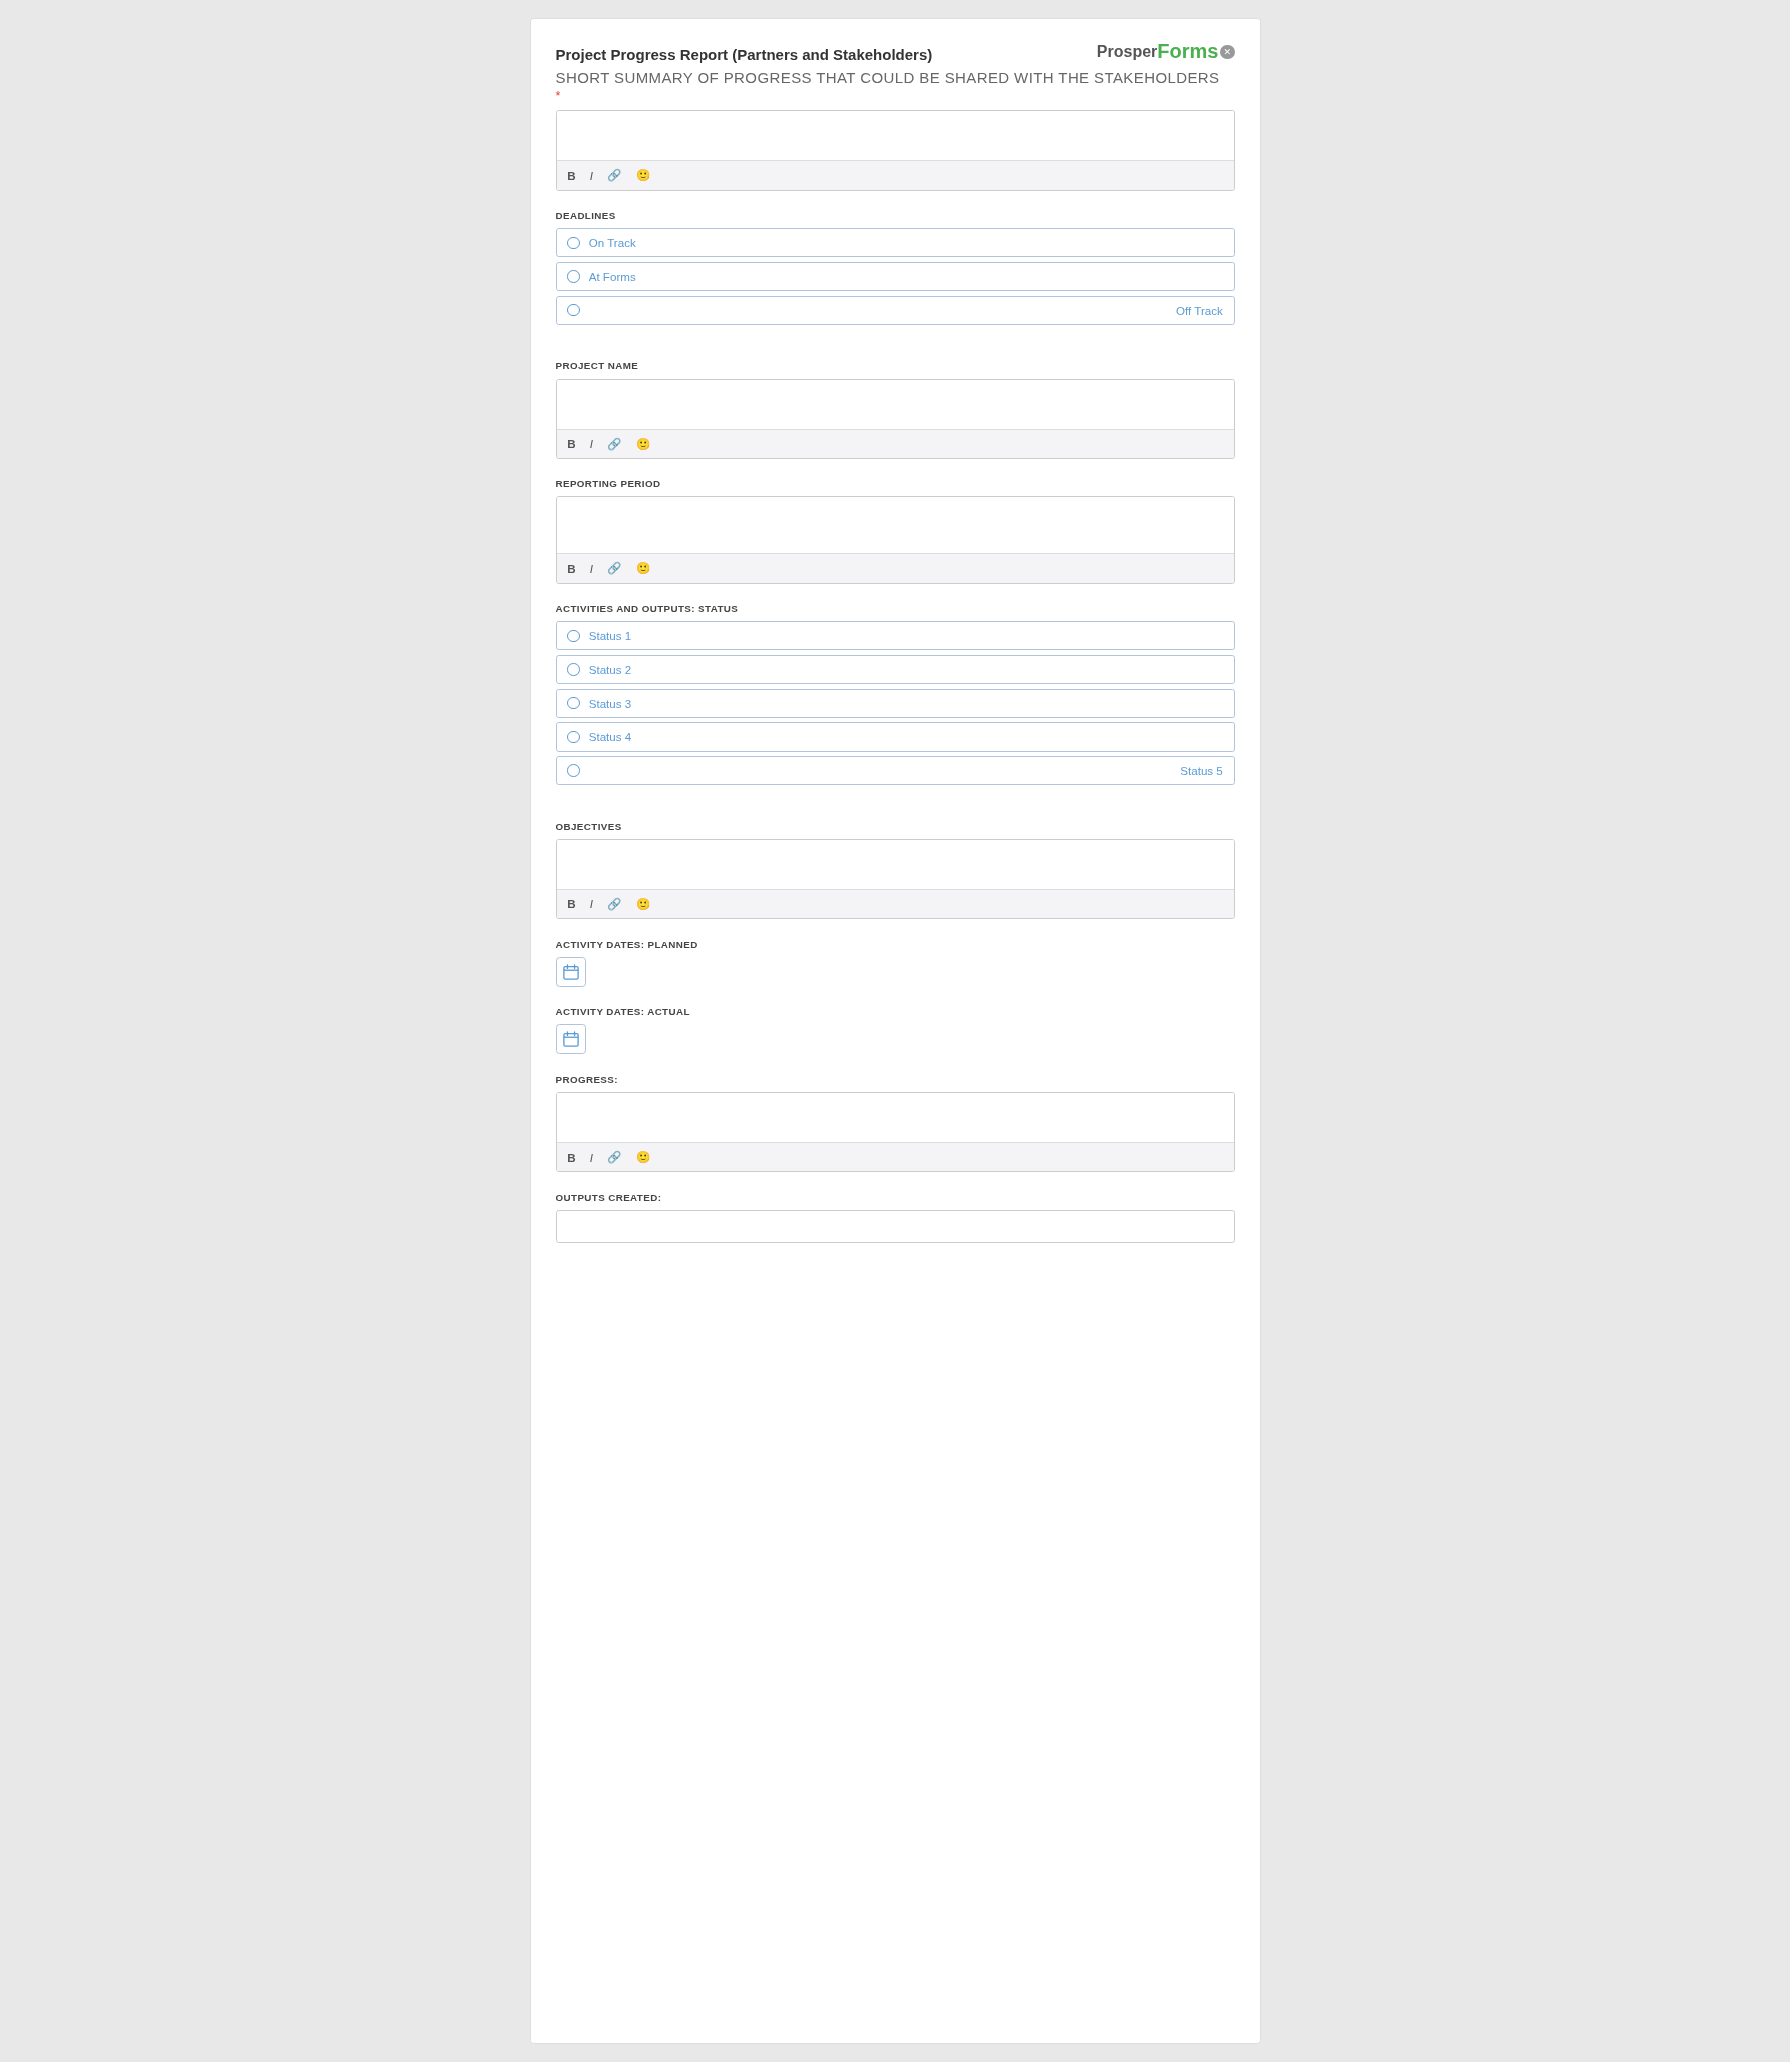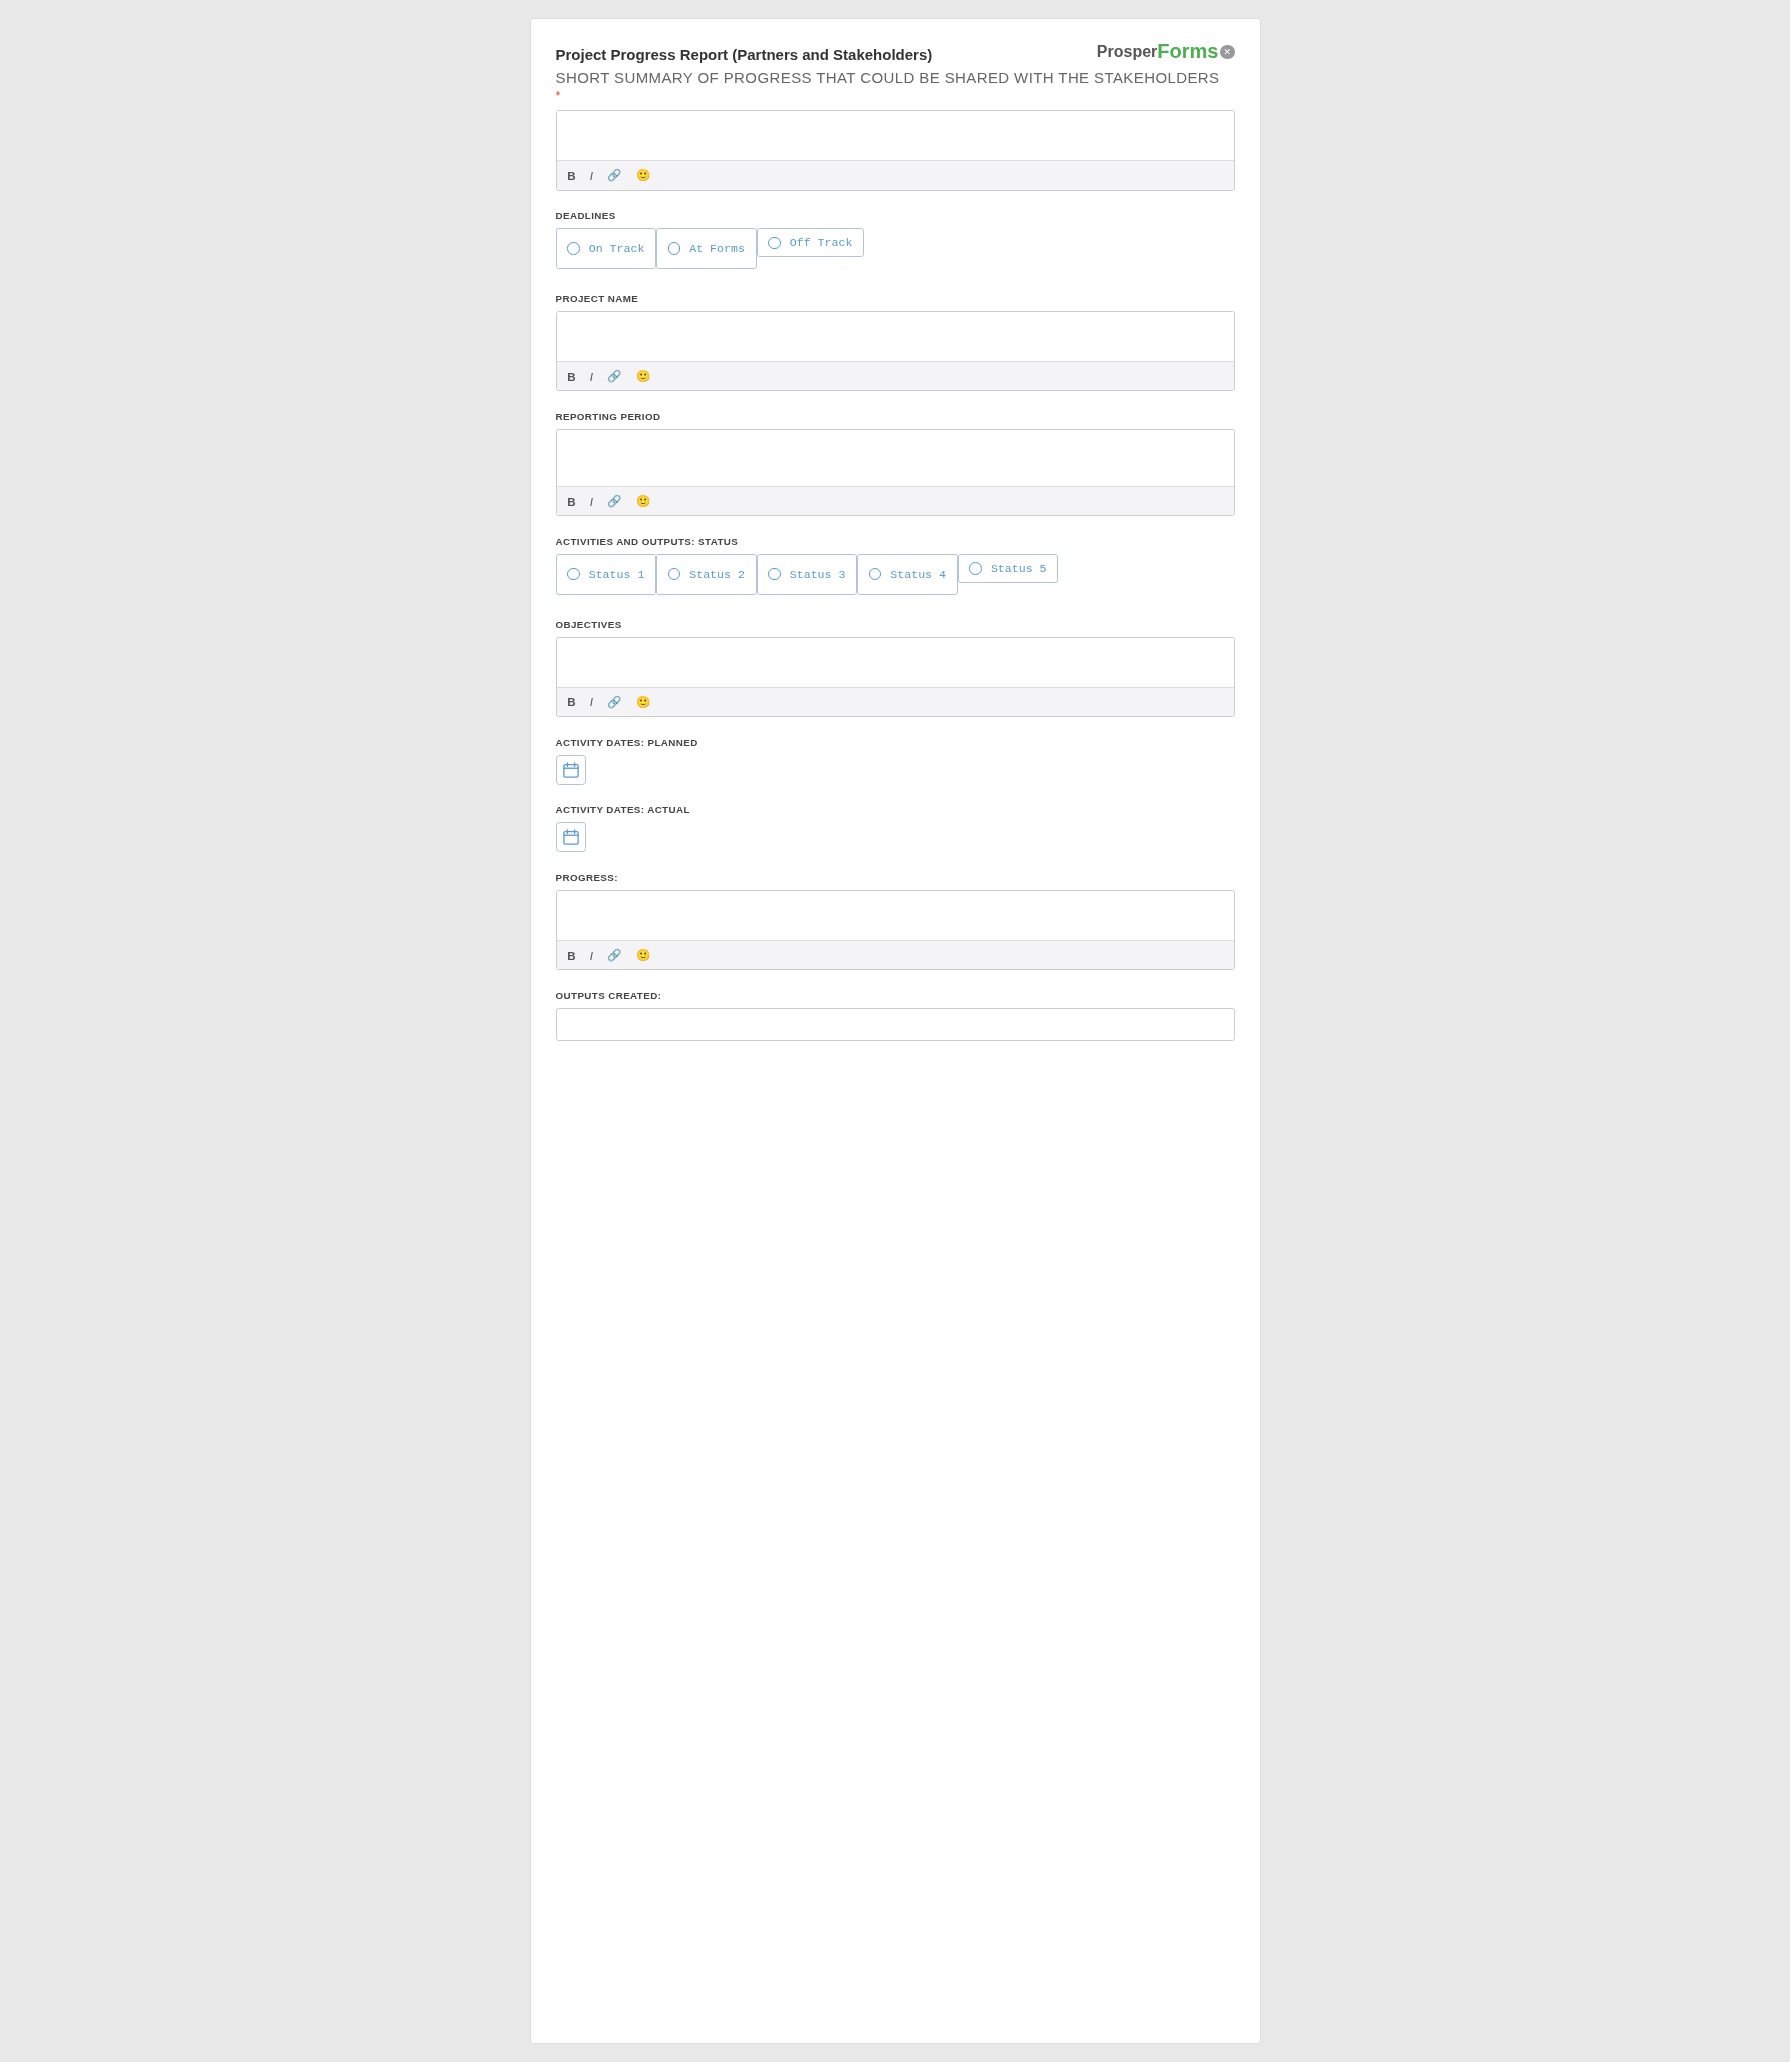--- a/index.html
+++ b/index.html
@@ -140,23 +140,22 @@
     .toolbar-btn-bold {
       font-weight: 700;
     }
 
     .toolbar-btn-italic {
       font-style: italic;
     }
 
     .radio-group {
       display: flex;
-      flex-direction: row;
+      flex-direction: column;
       gap: 0;
-      font-family: Liberation Mono, monospace;
     }
 
     .radio-option {
       display: flex;
       align-items: center;
       border: 0.9px solid #b0c4de;
       border-radius: 2.7px;
       padding: 7.1px 10.7px;
       margin-bottom: 4.5px;
       cursor: pointer;

